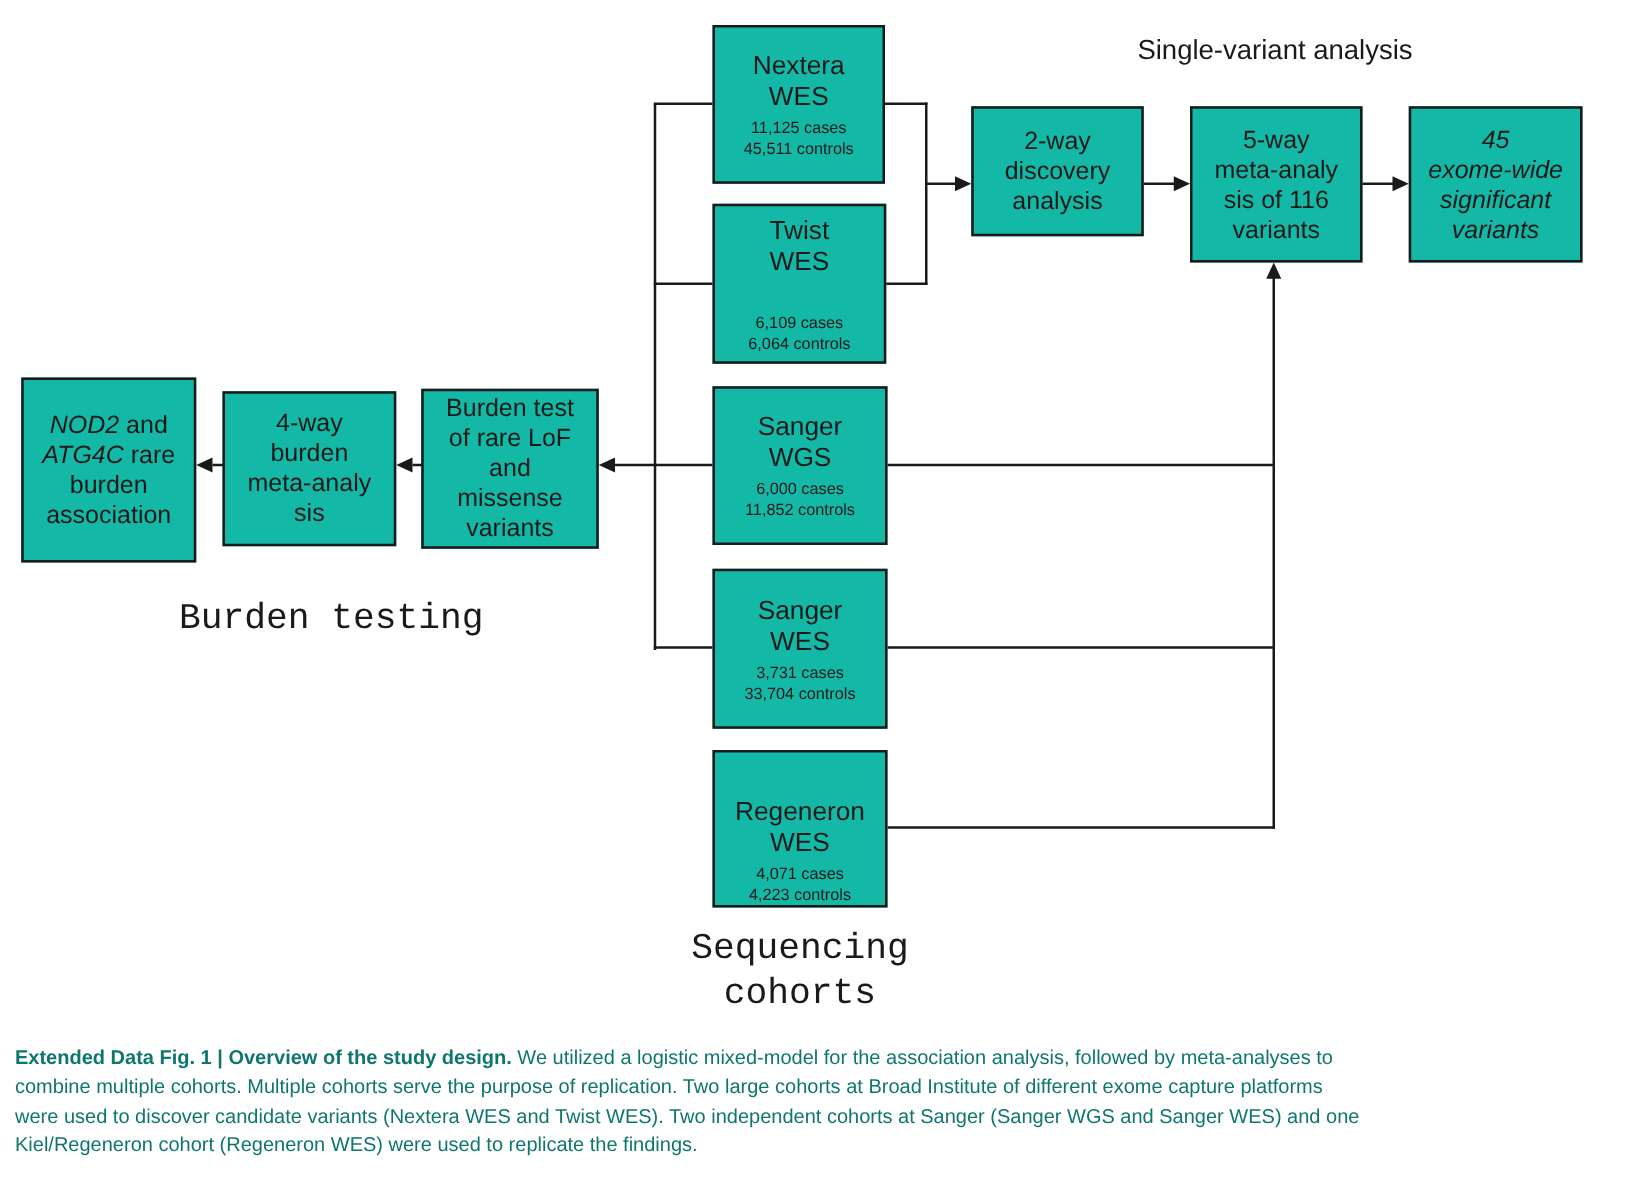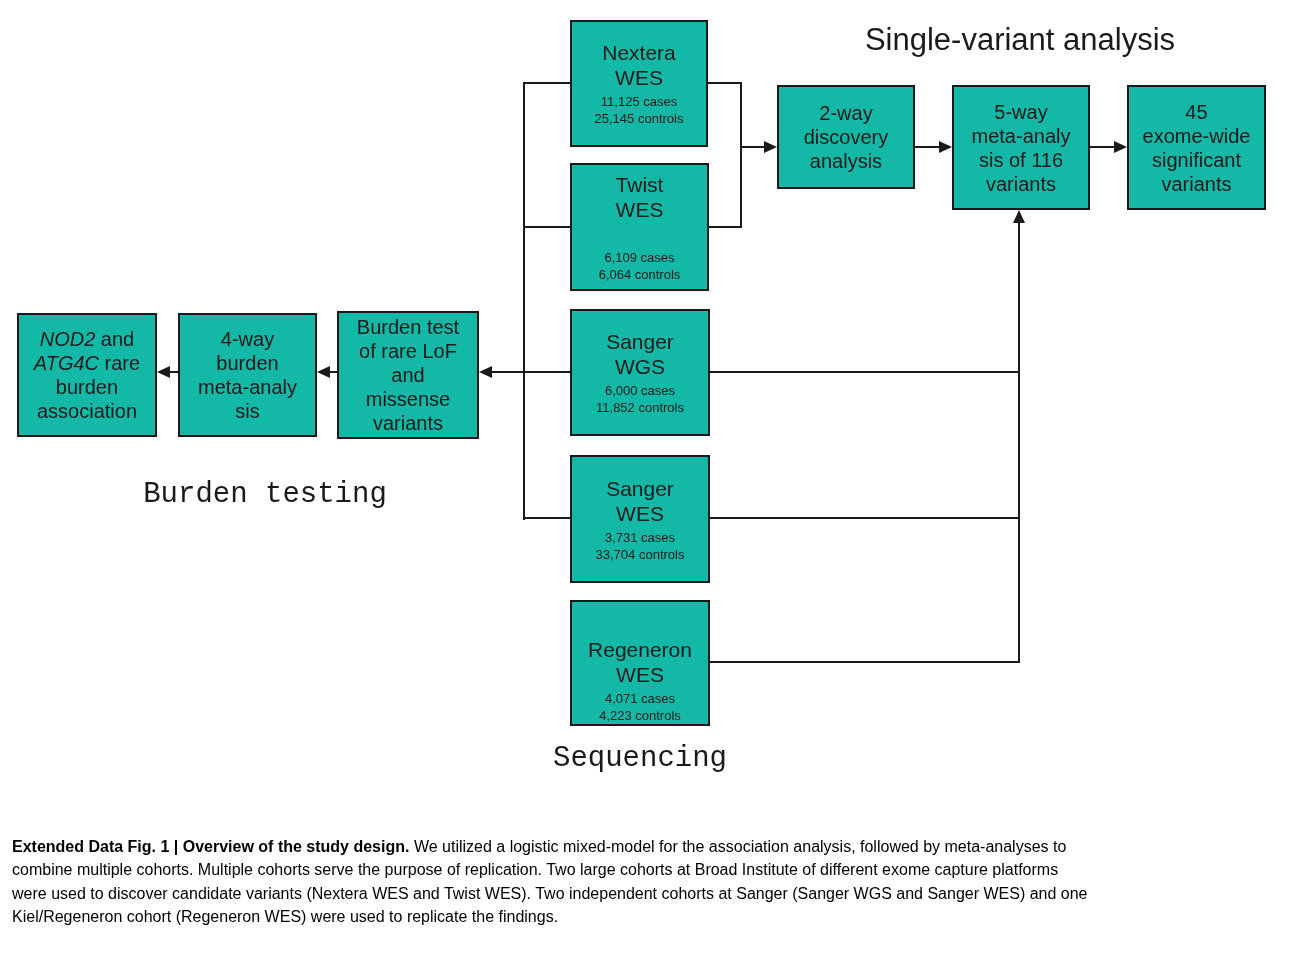--- a/index.html
+++ b/index.html
@@ -14,48 +14,49 @@
     text-align:center;
   }
   .bname{font-size:21px;line-height:25px;}
   .bstats{font-size:13px;line-height:17px;margin-top:3px;}
   .flowtext{font-size:20px;line-height:24px;}
   .hl{position:absolute;height:2px;background:var(--ln);}
   .vl{position:absolute;width:2px;background:var(--ln);}
   .ar{position:absolute;width:0;height:0;border-top:6px solid transparent;border-bottom:6px solid transparent;border-left:13px solid var(--ln);}
   .al{position:absolute;width:0;height:0;border-top:6px solid transparent;border-bottom:6px solid transparent;border-right:13px solid var(--ln);}
   .au{position:absolute;width:0;height:0;border-left:6px solid transparent;border-right:6px solid transparent;border-bottom:13px solid var(--ln);}
-  .sec-title{position:absolute;text-align:center;font-size:31px;line-height:36px;}
+  .sec-title{position:absolute;text-align:center;font-size:22px;line-height:36px;}
   .sec-title.small{font-size:29px;line-height:36px;font-family:Liberation Mono, monospace;}
   .caption{
     position:absolute;left:12px;top:835px;width:1260px;
-    font-size:16px;line-height:23.4px;color:#000000;
+    font-size:16px;line-height:23.4px;color:#0f766e;
   }
   .caption b{font-weight:bold;}
   .it{font-style:italic;}
 </style>
 </head>
 <body>
 
 <div class="canvas">
 
   <div class="sec-title" style="left:830px;top:22px;width:380px;">Single-variant analysis</div>
   <div class="sec-title small" style="left:140px;top:477px;width:250px;">Burden testing</div>
   <div class="sec-title small" style="left:515px;top:741px;width:250px;">
     <div>Sequencing</div>
+    <div>cohorts</div>
   </div>
 
   <div class="box" style="left:570px;top:20px;width:138px;height:127px;">
     <div class="bname">
       <div>Nextera</div>
       <div>WES</div>
     </div>
     <div class="bstats">
       <div>11,125 cases</div>
-      <div>25,145 controls</div>
+      <div>45,511 controls</div>
     </div>
   </div>
 
   <div class="box" style="left:570px;top:163px;width:139px;height:128px;gap:24px;">
     <div class="bname">
       <div>Twist</div>
       <div>WES</div>
     </div>
     <div class="bstats">
       <div>6,109 cases</div>
@@ -106,30 +107,30 @@
 
   <div class="box" style="left:952px;top:85px;width:138px;height:125px;">
     <div class="flowtext">
       <div>5-way</div>
       <div>meta-analy</div>
       <div>sis of 116</div>
       <div>variants</div>
     </div>
   </div>
 
-  <div class="box" style="left:1127px;top:85px;width:139px;height:125px;">
+  <div class="box" style="left:1127px;top:85px;width:139px;height:125px;font-style:italic;">
     <div class="flowtext">
       <div>45</div>
       <div>exome-wide</div>
       <div>significant</div>
       <div>variants</div>
     </div>
   </div>
 
-  <div class="box" style="left:17px;top:313px;width:140px;height:124px;">
+  <div class="box" style="left:17px;top:302px;width:140px;height:148px;">
     <div class="flowtext">
       <div><span class="it">NOD2</span><span> and</span></div>
       <div><span class="it">ATG4C</span><span> rare</span></div>
       <div>burden</div>
       <div>association</div>
     </div>
   </div>
 
   <div class="box" style="left:178px;top:313px;width:139px;height:124px;">
     <div class="flowtext">

